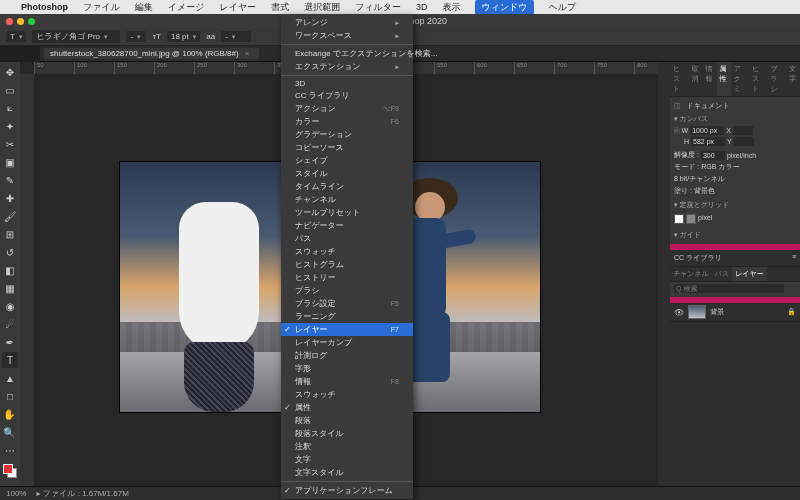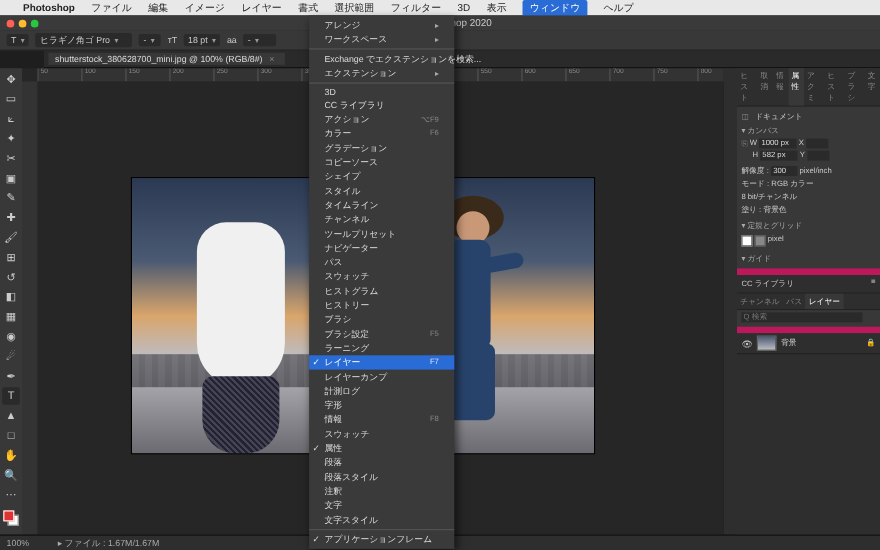--- a/index.html
+++ b/index.html
@@ -53,21 +53,21 @@
   .panel-body .row { display: flex; align-items: center; gap: 2px; margin-bottom: 2px; }
   .panel-body input { background: #2a2a2a; border: none; color: #ddd; width: 34px; font-size: 7px; padding: 1px 2px; }
   .chain { color: #888; }
   .panel-collapse { background: #2e2e2e; padding: 3px 4px; display: flex; justify-content: space-between; border-bottom: 1px solid #222; }
   .swatch-grid { display: flex; gap: 2px; padding: 2px 0; }
   .sw { width: 10px; height: 10px; border: 1px solid #555; }
   .layers-list { background: #2e2e2e; flex: 1; }
   .layer-row { display: flex; align-items: center; gap: 4px; padding: 2px 4px; border-bottom: 1px solid #222; }
   .layer-row .eye::before { content: "👁"; font-size: 8px; }
   .layer-thumb { width: 18px; height: 14px; background: linear-gradient(180deg,#4a5a72,#bdbdc2); border: 1px solid #666; }
-  .statusbar { position: absolute; bottom: 0; left: 0; right: 0; height: 14px; background: #2e2e2e; display: flex; align-items: center; gap: 26px; padding: 0 6px; font-size: 8px; color: #aaa; border-top: 1px solid #111; }
+  .statusbar { position: absolute; bottom: 0; left: 0; right: 0; height: 14px; background: #2e2e2e; display: flex; align-items: center; gap: 10px; padding: 0 6px; font-size: 8px; color: #aaa; border-top: 1px solid #111; }
   
   .dropdown { position: absolute; top: 14px; left: 281px; width: 132px; background: #3a3a3a; box-shadow: 2px 3px 8px rgba(0,0,0,.6); padding: 2px 0; z-index: 100; font-size: 8px; color: #ddd; }
   .dropdown .mi { padding: 1px 14px 1px 14px; position: relative; display: flex; justify-content: space-between; align-items: center; white-space: nowrap; }
   .dropdown .mi.sub::after { content: "▸"; color: #aaa; font-size: 7px; }
   .dropdown .mi.hl { background: #2a6cd6; color: #fff; }
   .dropdown .mi.chk::before { content: "✓"; position: absolute; left: 3px; font-size: 8px; }
   .dropdown .sep { height: 1px; background: #555; margin: 2px 0; }
   .dropdown .sc { color: #888; font-size: 7px; }
   .dropdown .mi.hl .sc { color: #e0e8ff; }
 </style>

